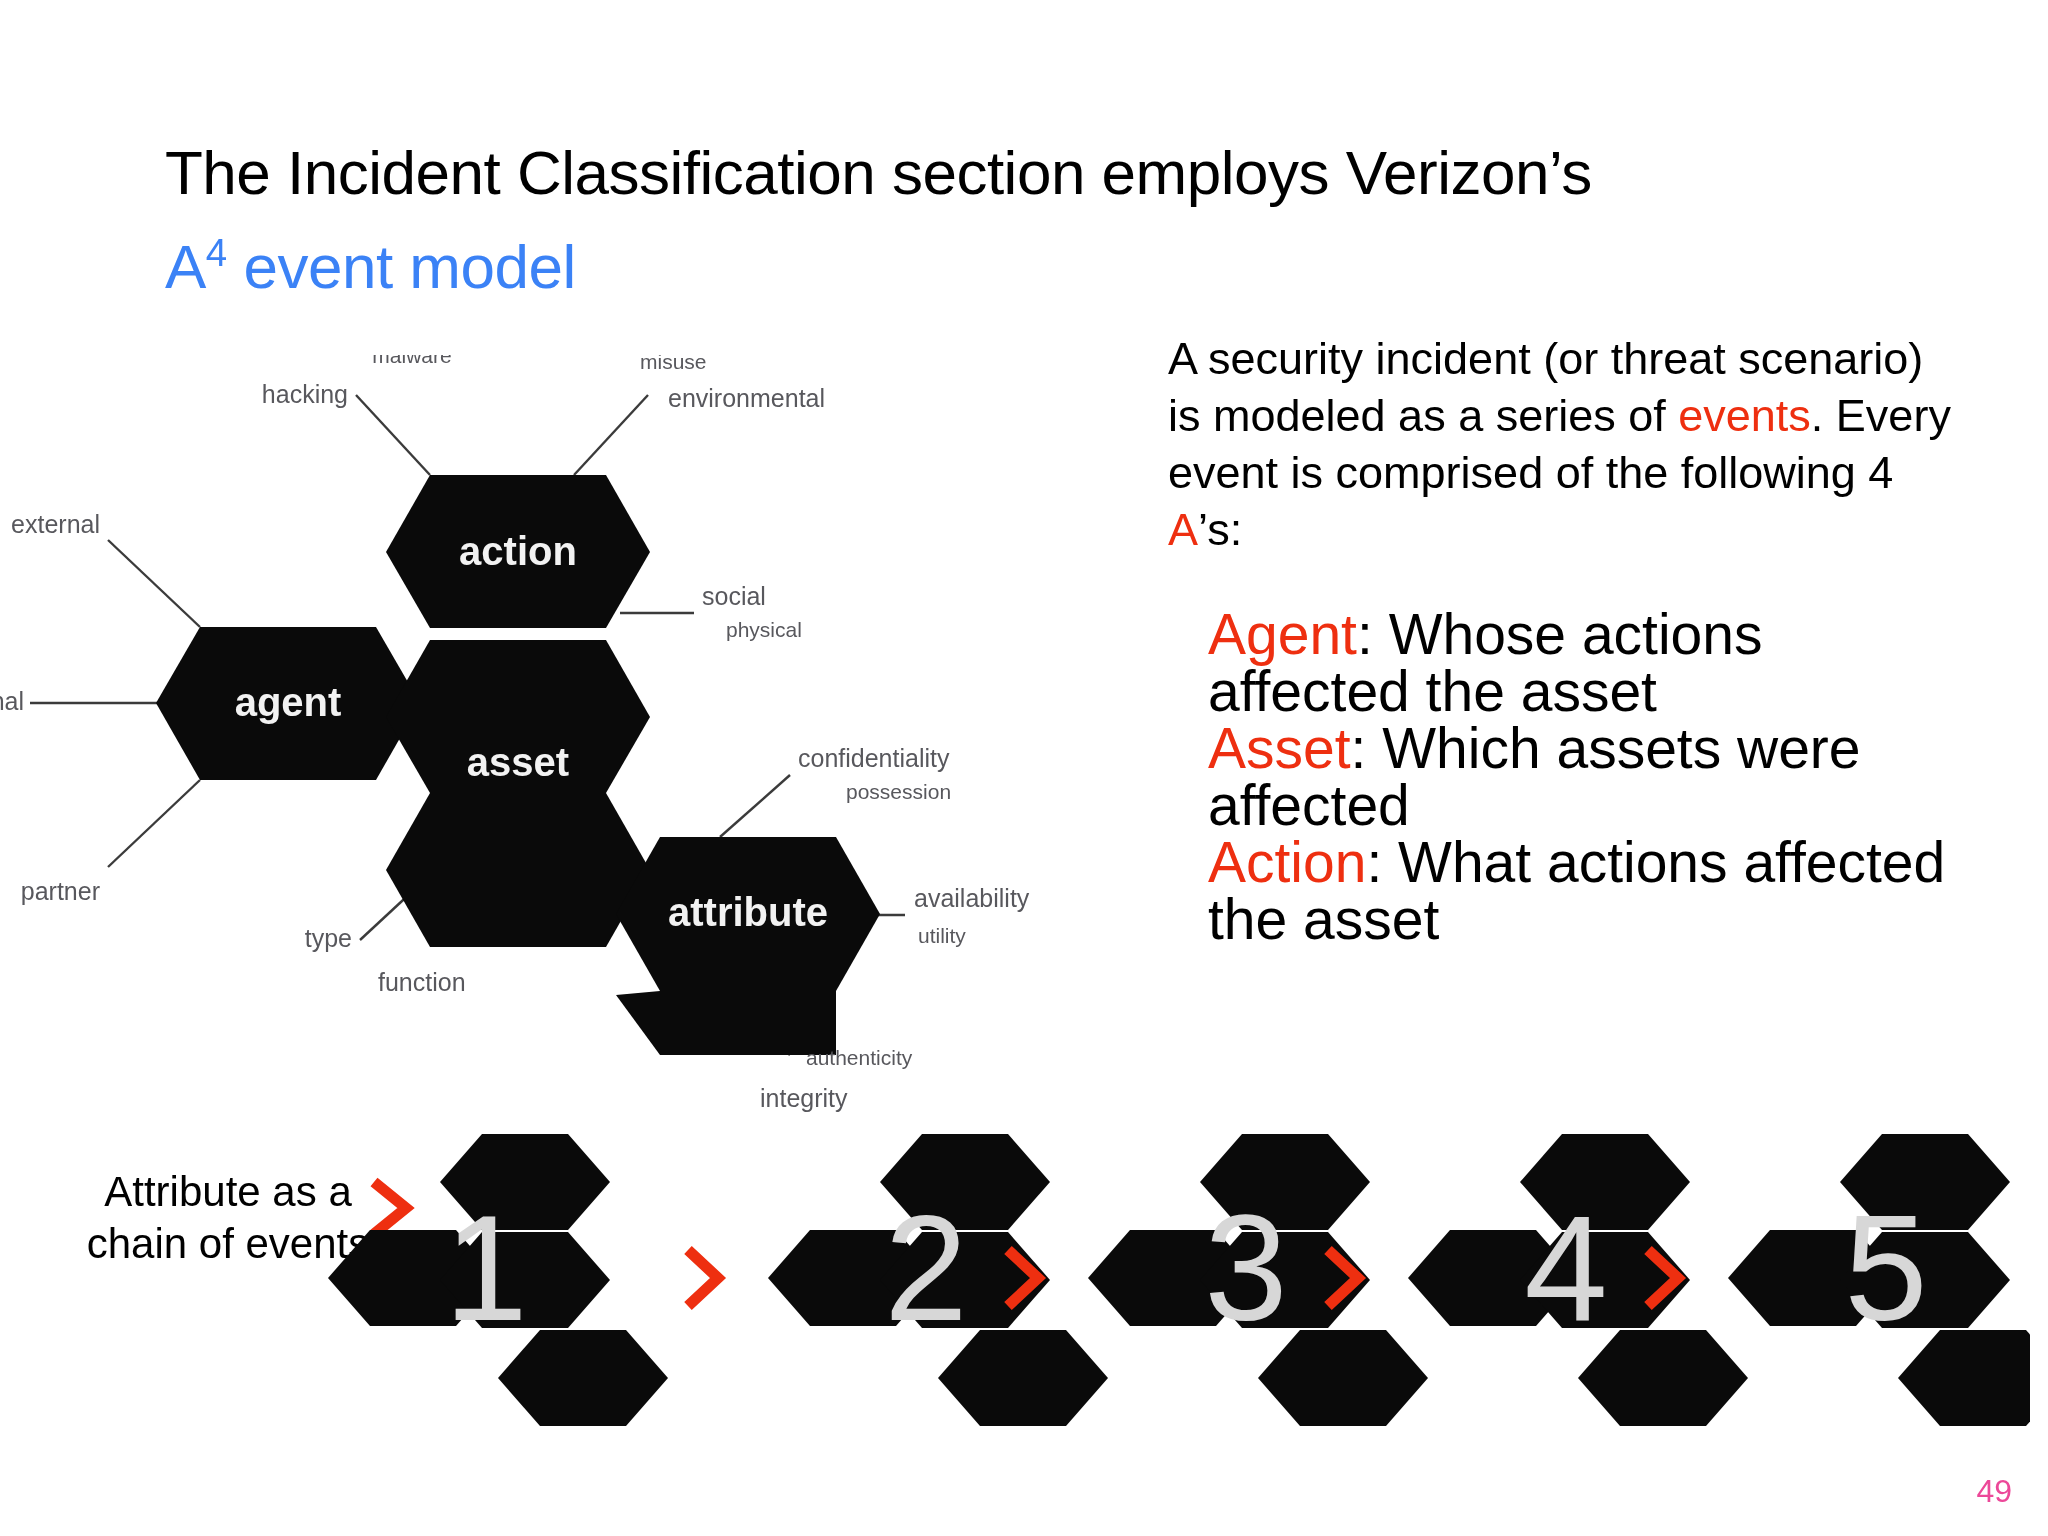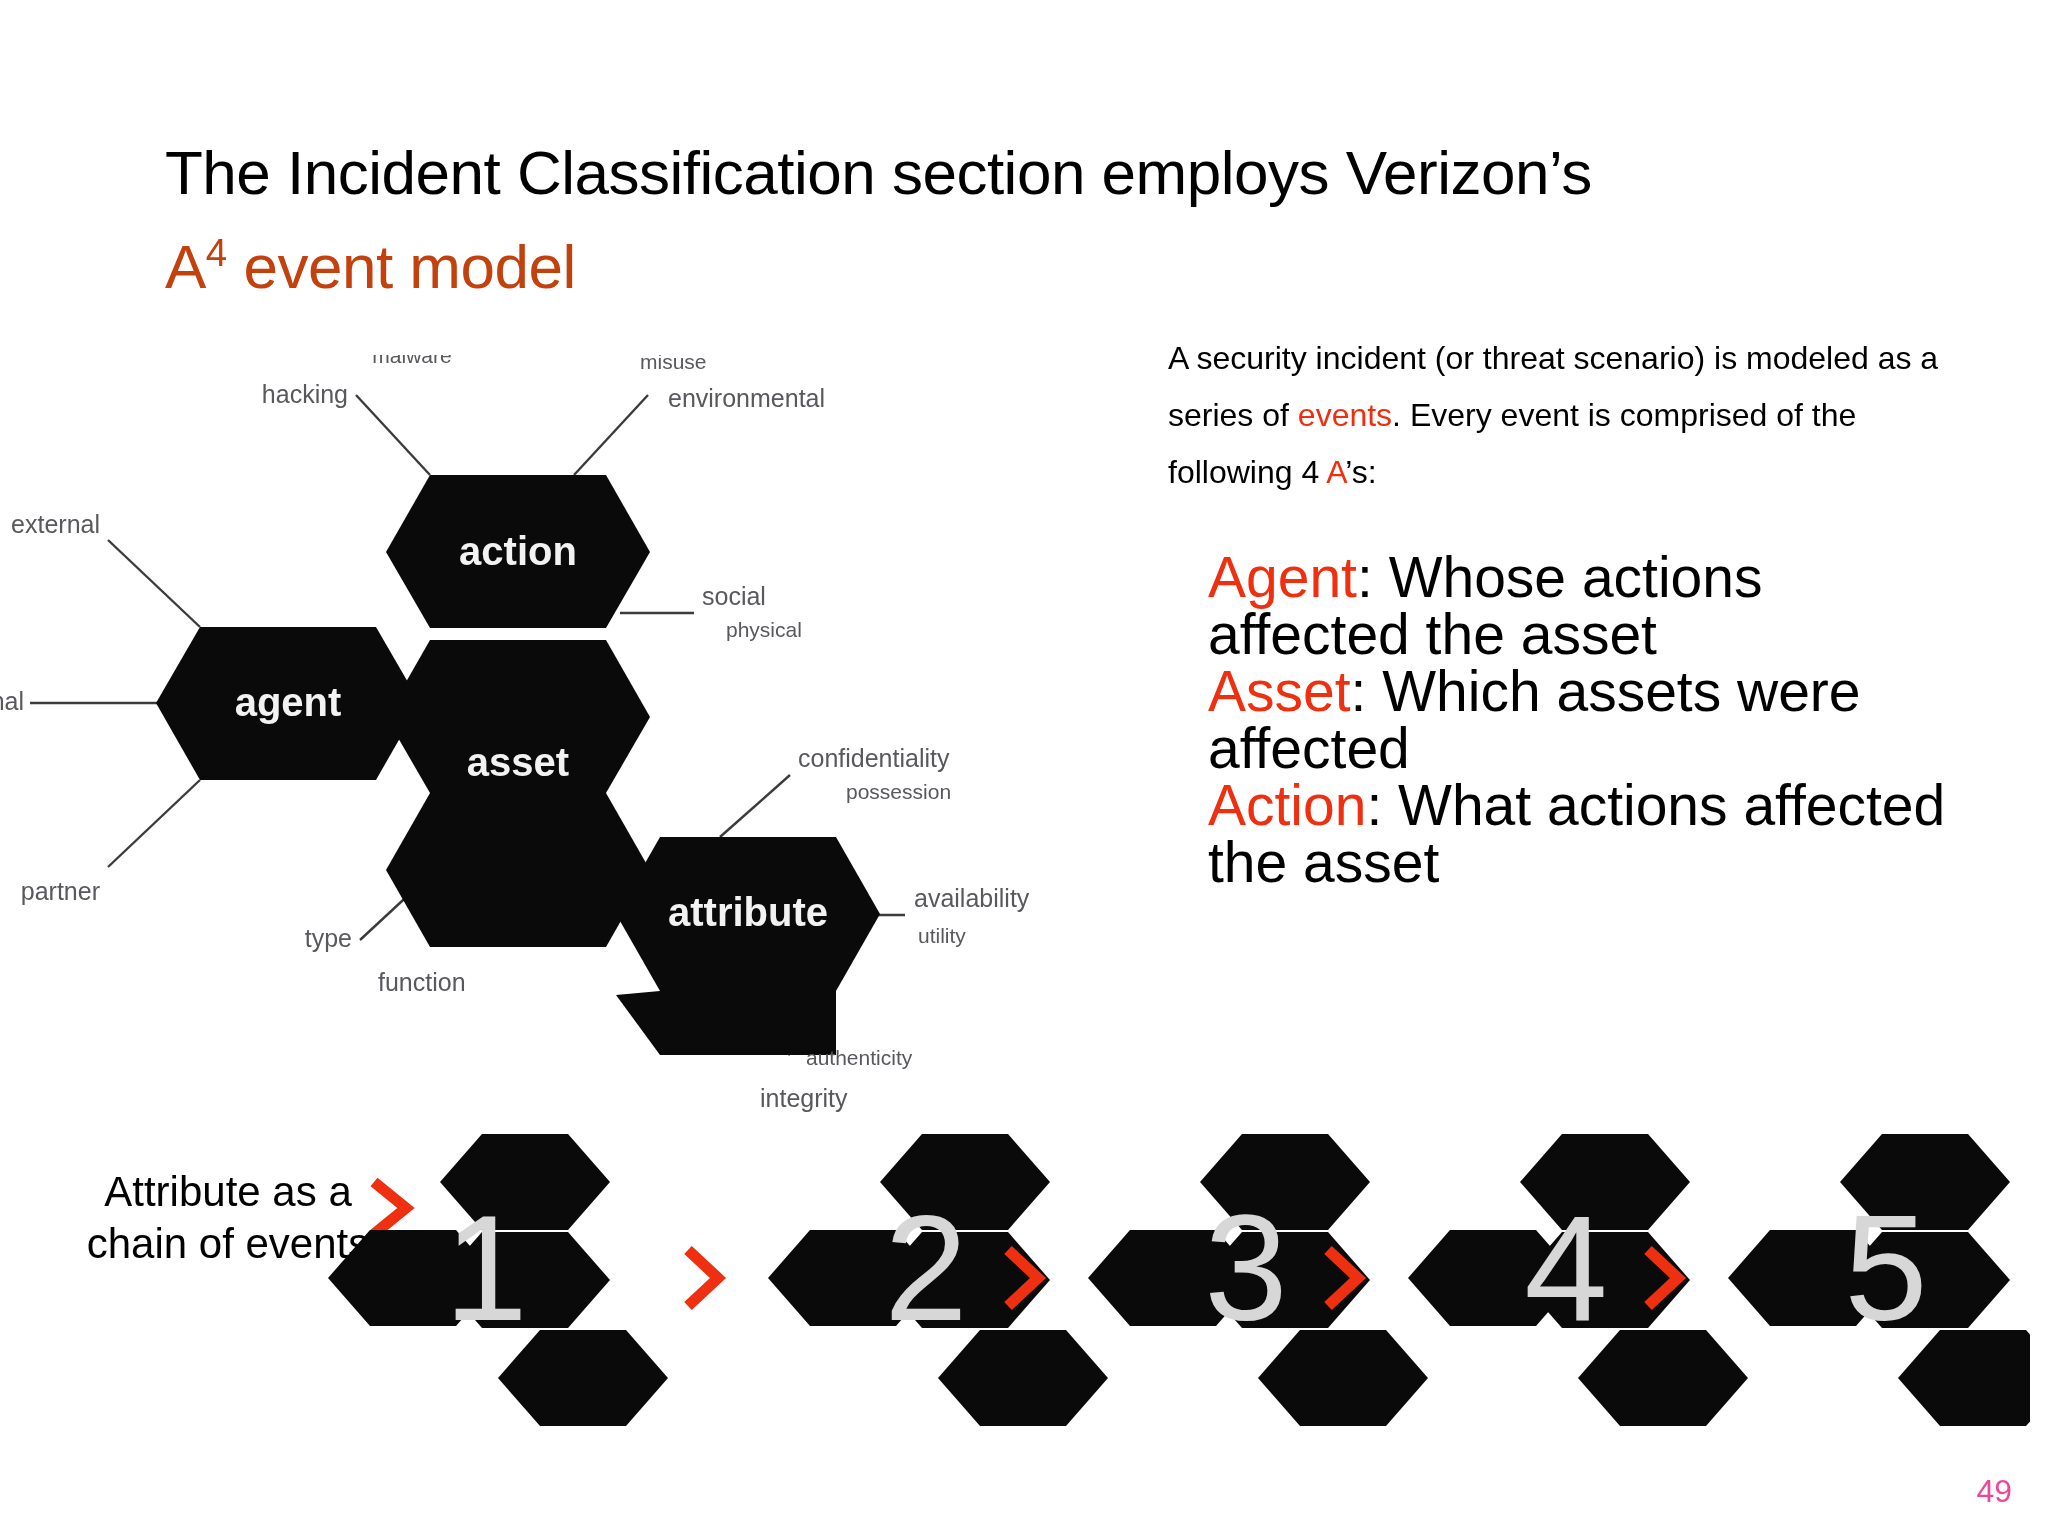--- a/index.html
+++ b/index.html
@@ -26,36 +26,36 @@
     margin-left: 43px;
   }
   .title-line {
     font-size: 62px;
     line-height: 94px;
     font-weight: 400;
     letter-spacing: -0.5px;
     white-space: nowrap;
   }
   .title-line-1 { color: #000000; }
-  .title-line-2 { color: #c2410c; }
+  .title-line-2 { color: #3b82f6; }
   .sup {
     font-size: 0.62em;
     vertical-align: super;
     line-height: 0;
   }
 
   
   #right-col {
     position: absolute;
     left: 1168px;
     top: 330px;
     width: 800px;
   }
   .para {
-    font-size: 32px;
+    font-size: 45px;
     line-height: 57px;
     color: #000000;
   }
   .red { color: #EE2F10; }
   #a-list {
     margin-top: 48px;
     padding-left: 40px;
   }
   .a-item {
     font-size: 57px;

